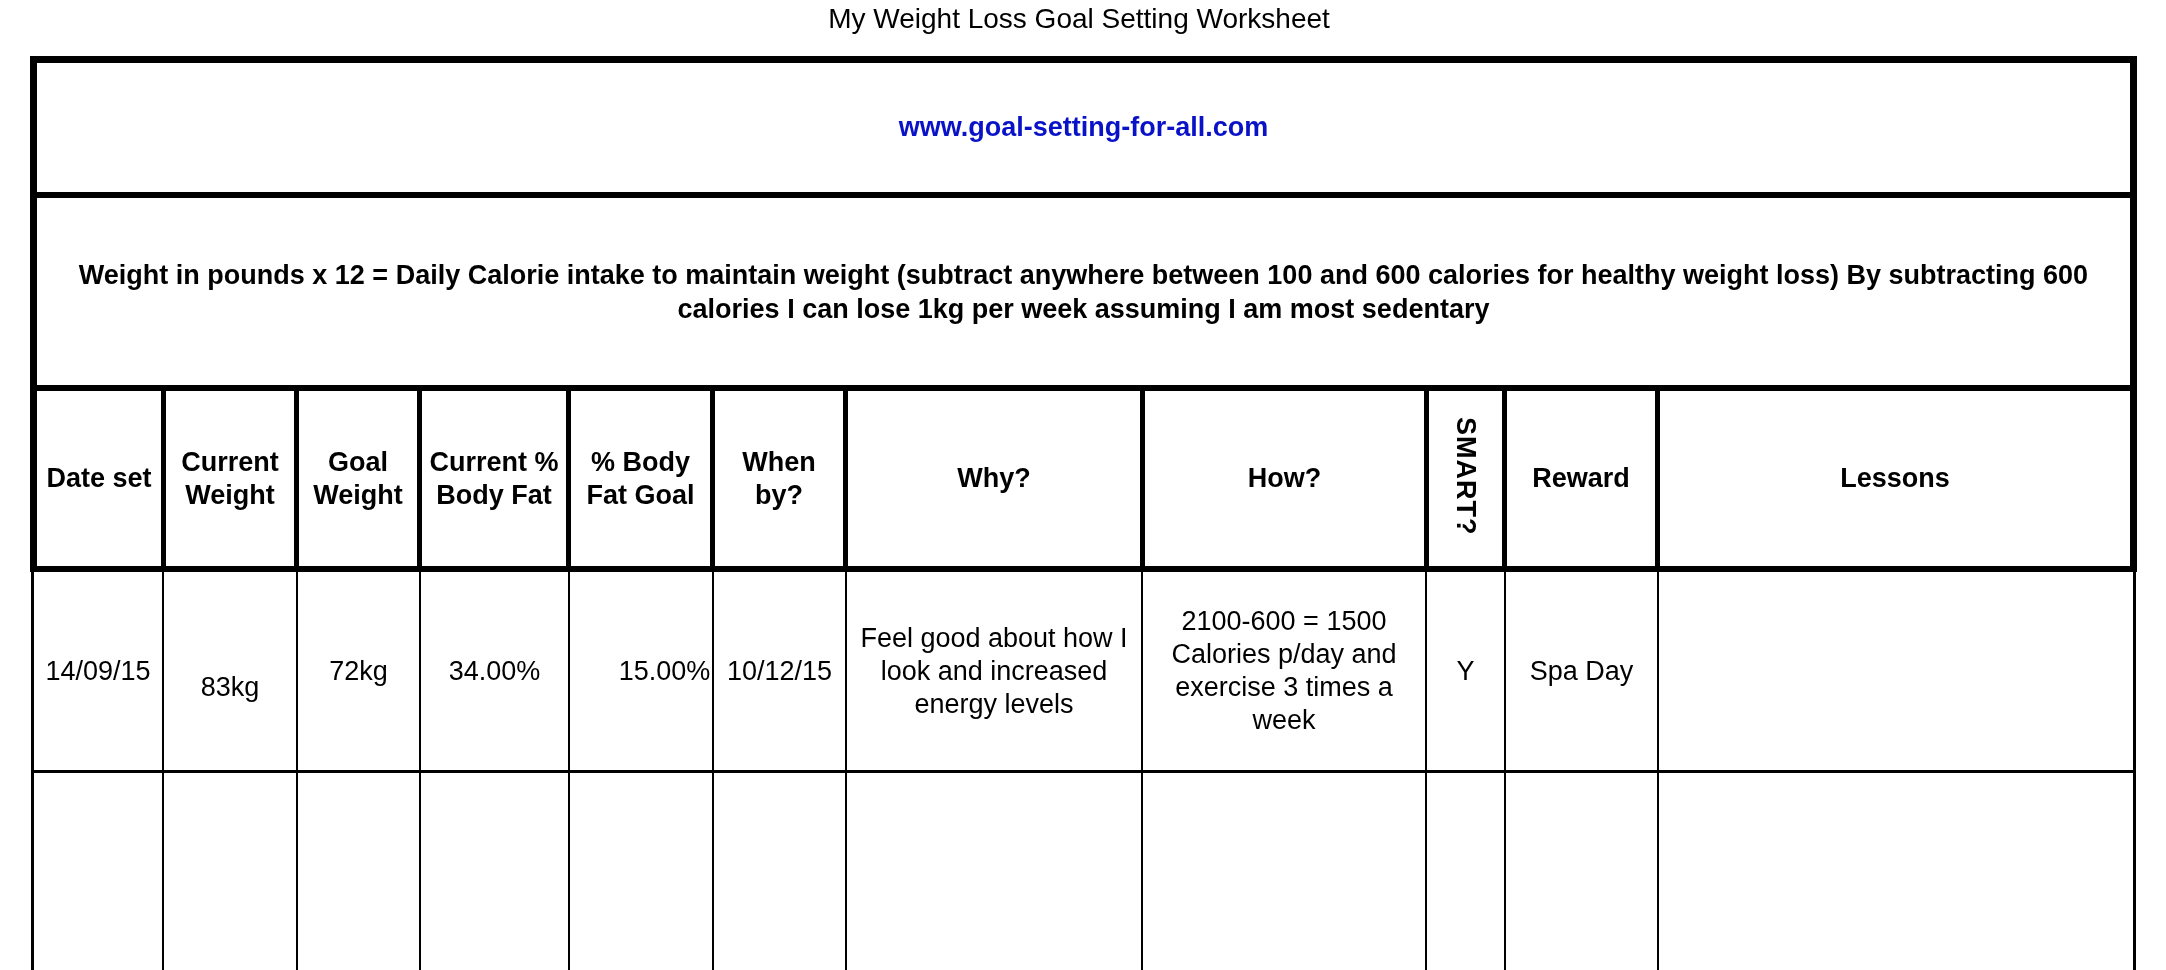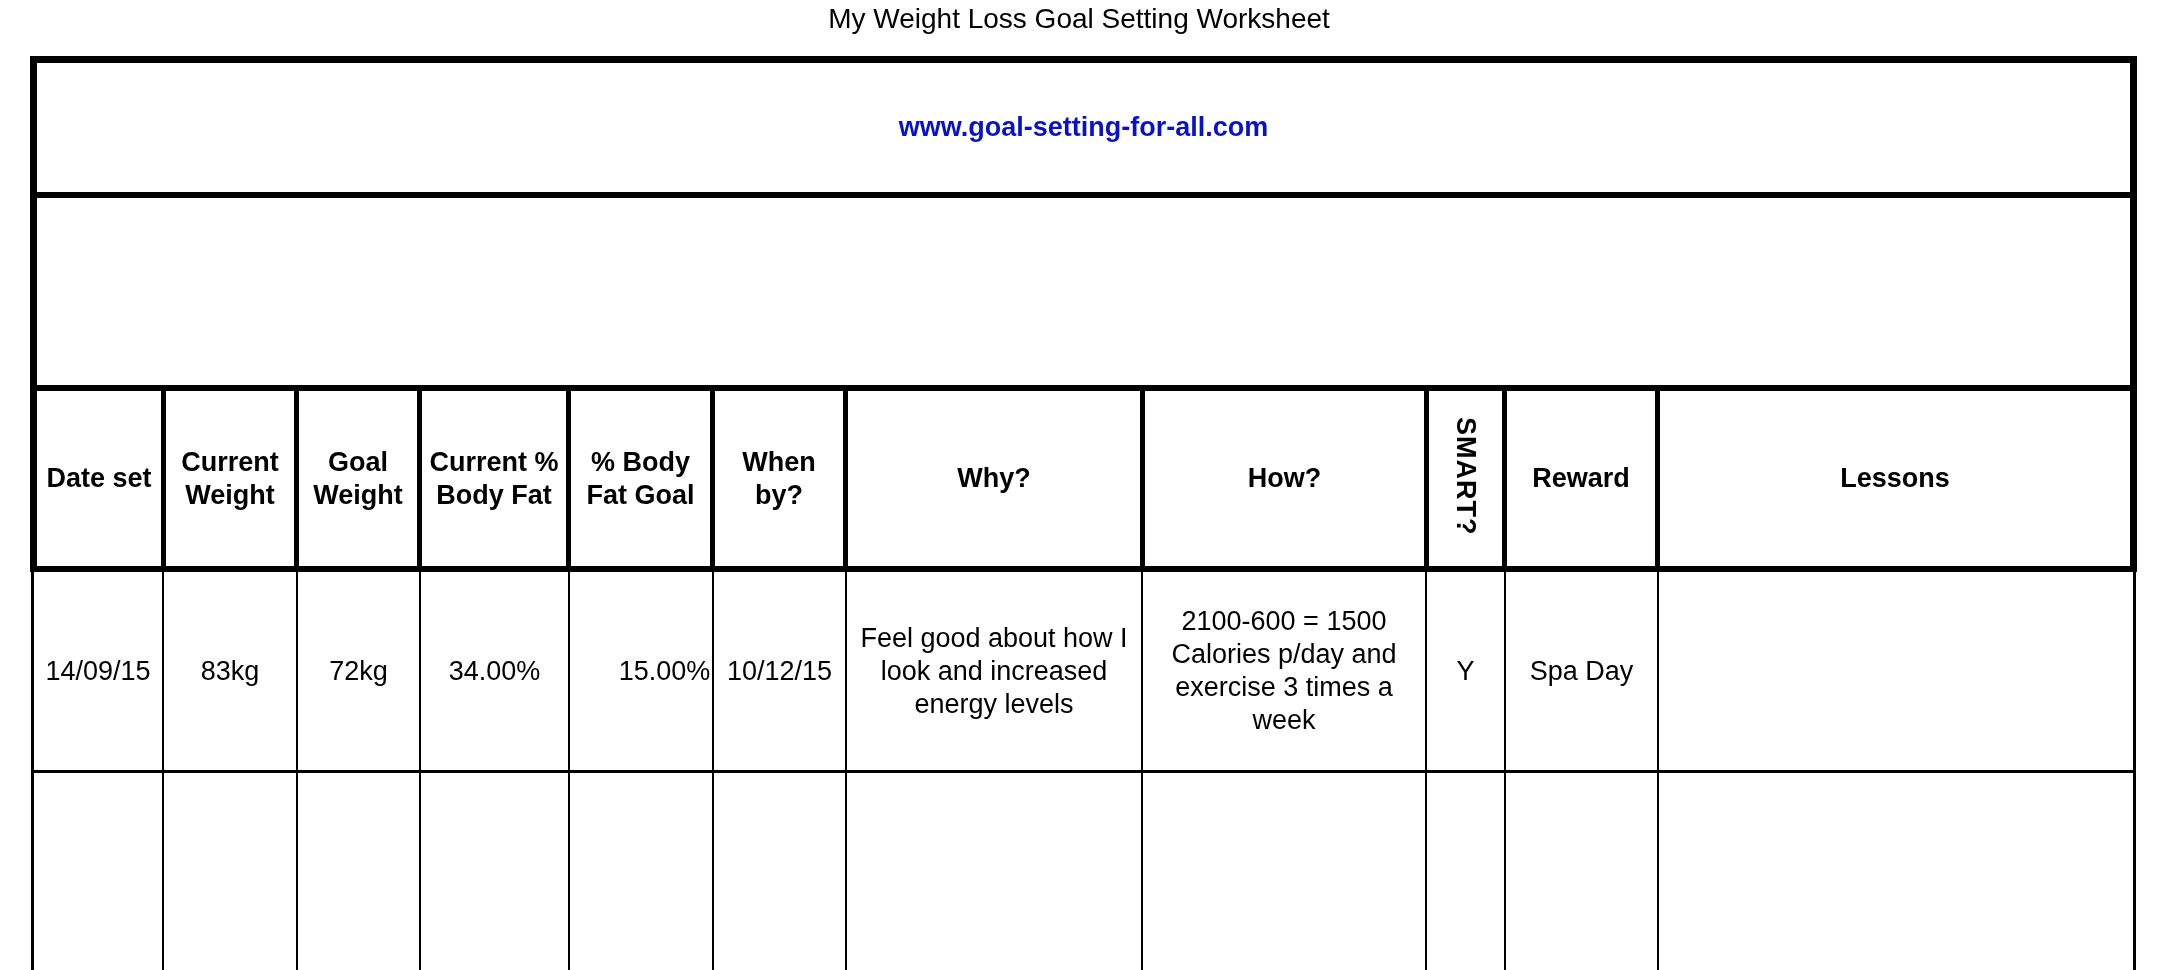--- a/index.html
+++ b/index.html
@@ -68,20 +68,23 @@
   <div class="box frame-top"></div>
 
   <div class="hline" style="left:30px; top:192px; width:2107px; height:6px;"></div>
   <div class="hline" style="left:30px; top:385px; width:2107px; height:6px;"></div>
   <div class="hline" style="left:30px; top:566px; width:2107px; height:6px;"></div>
 
   <div class="website">
     <a>www.goal-setting-for-all.com</a>
   </div>
 
+  <div class="instructions">
+    <span>Weight in pounds x 12 = Daily Calorie intake to maintain weight (subtract anywhere between 100 and 600 calories for healthy weight loss) By subtracting 600 calories I can lose 1kg per week assuming I am most sedentary</span>
+  </div>
 
   <div class="vline" style="left:161px; top:391px; width:5px; height:181px;"></div>
   <div class="vline" style="left:294px; top:391px; width:5px; height:181px;"></div>
   <div class="vline" style="left:417px; top:391px; width:5px; height:181px;"></div>
   <div class="vline" style="left:566px; top:391px; width:5px; height:181px;"></div>
   <div class="vline" style="left:710px; top:391px; width:5px; height:181px;"></div>
   <div class="vline" style="left:843px; top:391px; width:5px; height:181px;"></div>
   <div class="vline" style="left:1140px; top:391px; width:5px; height:181px;"></div>
   <div class="vline" style="left:1424px; top:391px; width:5px; height:181px;"></div>
   <div class="vline" style="left:1502px; top:391px; width:5px; height:181px;"></div>
@@ -146,21 +149,21 @@
   <div class="vline" style="left:1710px; top:572px; width:0; height:0;"></div>
   <div class="vline" style="left:1710px; top:572px; width:0; height:0;"></div>
   <div class="vline" style="left:1710px; top:572px; width:0; height:0;"></div>
   <div class="vline" style="left:1657px; top:572px; width:2px; height:398px;"></div>
 
   <div class="hline" style="left:31px; top:770px; width:2105px; height:3px;"></div>
 
   <div class="cell dat" style="left:34px; top:572px; width:128px; height:198px;">
       <span>14/09/15</span>
     </div>
-  <div class="cell dat" style="left:164px; top:572px; width:132px; height:198px;">
+  <div class="cell dat" style="left:164px; top:588px; width:132px; height:198px;">
       <span>83kg</span>
     </div>
   <div class="cell dat" style="left:298px; top:572px; width:121px; height:198px;">
       <span>72kg</span>
     </div>
   <div class="cell dat" style="left:421px; top:572px; width:147px; height:198px;justify-content:center;">
       <span>34.00%</span>
     </div>
   <div class="cell dat" style="left:570px; top:572px; width:142px; height:198px;padding-left:47px;">
       <span>15.00%</span>

